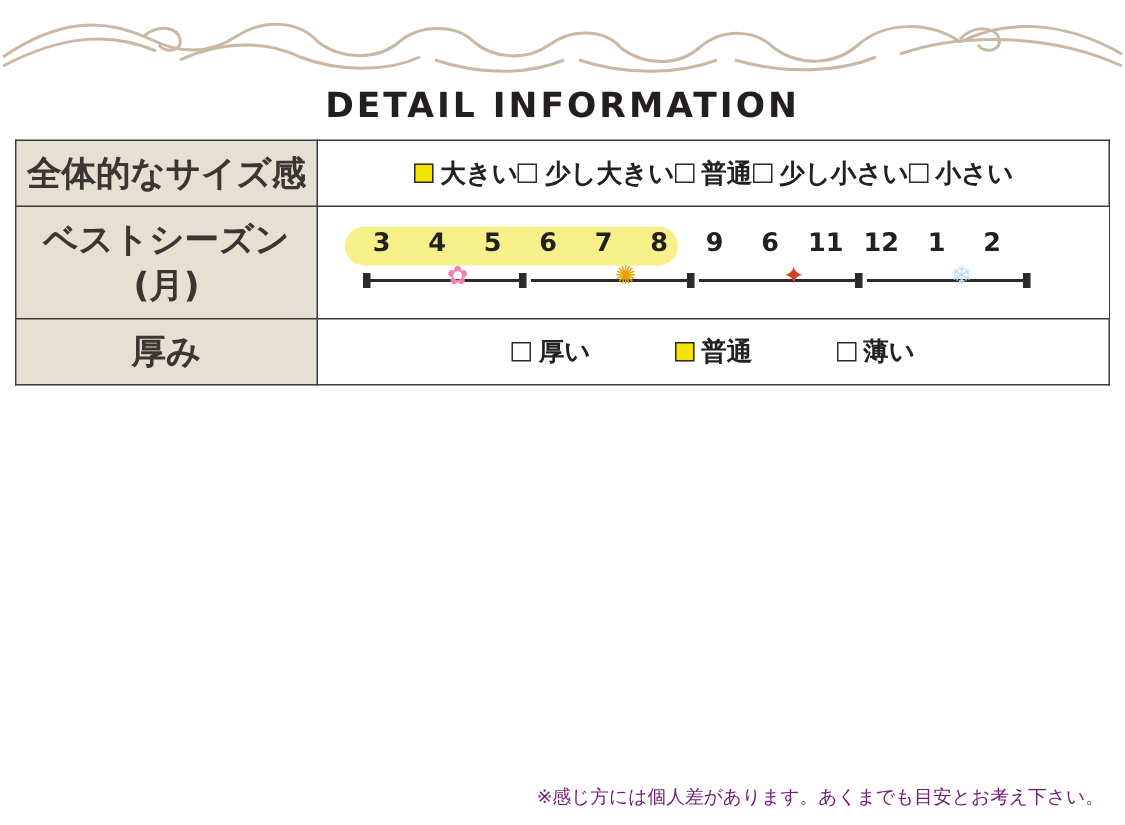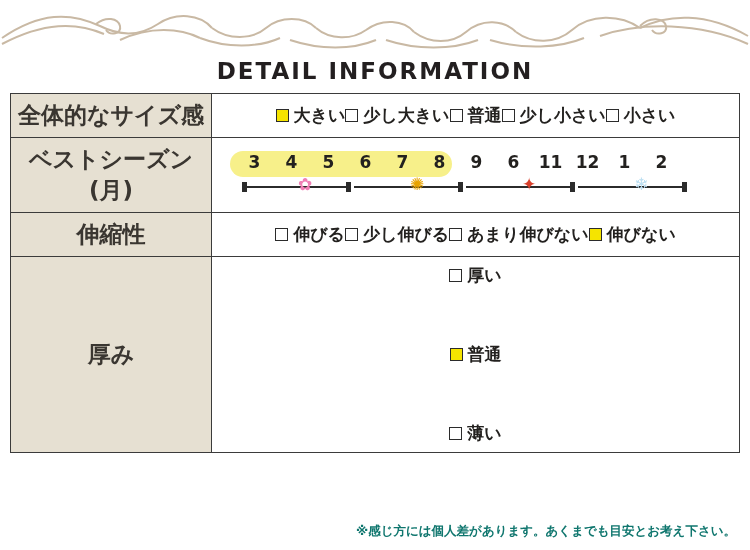--- a/index.html
+++ b/index.html
@@ -78,21 +78,21 @@
     font-weight: bold;
     color: #23211f;
   }
 
   .opt-row {
     display: flex;
     justify-content: center;
     align-items: center;
     flex-wrap: nowrap;
   }
-  .opt-row.wider { gap: 56px; flex-direction: column; }
+  .opt-row.wider { gap: 56px; }
 
   .opt {
     display: inline-flex;
     align-items: center;
     white-space: nowrap;
     font-size: 17px;
     font-weight: bold;
   }
   .box {
     display: inline-block;
@@ -189,22 +189,22 @@
   }
   .paren.left { left: 72px; }
   .paren.right { right: 70px; }
 
   
   .footnote {
     position: absolute;
     right: 14px;
     bottom: 10px;
     font-size: 12.5px;
-    font-weight: bold;
-    color: #0f766e;
+    font-weight: normal;
+    color: #701a75;
     letter-spacing: 0px;
   }
 </style>
 </head>
 <body>
 
 <div class="page">
 
   <div class="ornament">
     <svg width="750" height="46" viewBox="0 0 750 46" xmlns="http://www.w3.org/2000/svg">
@@ -293,43 +293,20 @@
               <div class="tick" style="left:446px;"></div>
             </div>
             <span class="seasonicon i-spring" style="left:80px;">✿</span>
             <span class="seasonicon i-summer" style="left:192px;">✺</span>
             <span class="seasonicon i-autumn" style="left:304px;">✦</span>
             <span class="seasonicon i-winter" style="left:416px;">❄</span>
           </div>
         </td>
       </tr>
 
-      <tr>
-        <td class="label">伸縮性</td>
-        <td class="value">
-          <div class="opt-row">
-            <span class="opt">
-                  <span class="box"></span>
-                  <span>伸びる</span>
-                </span>
-            <span class="opt">
-                  <span class="box"></span>
-                  <span>少し伸びる</span>
-                </span>
-            <span class="opt">
-                  <span class="box"></span>
-                  <span>あまり伸びない</span>
-                </span>
-            <span class="opt">
-                  <span class="box checked"></span>
-                  <span>伸びない</span>
-                </span>
-          </div>
-        </td>
-      </tr>
 
       <tr>
         <td class="label">厚み</td>
         <td class="value">
           <div class="opt-row wider">
             <span class="opt">
                   <span class="box"></span>
                   <span>厚い</span>
                 </span>
             <span class="opt">

